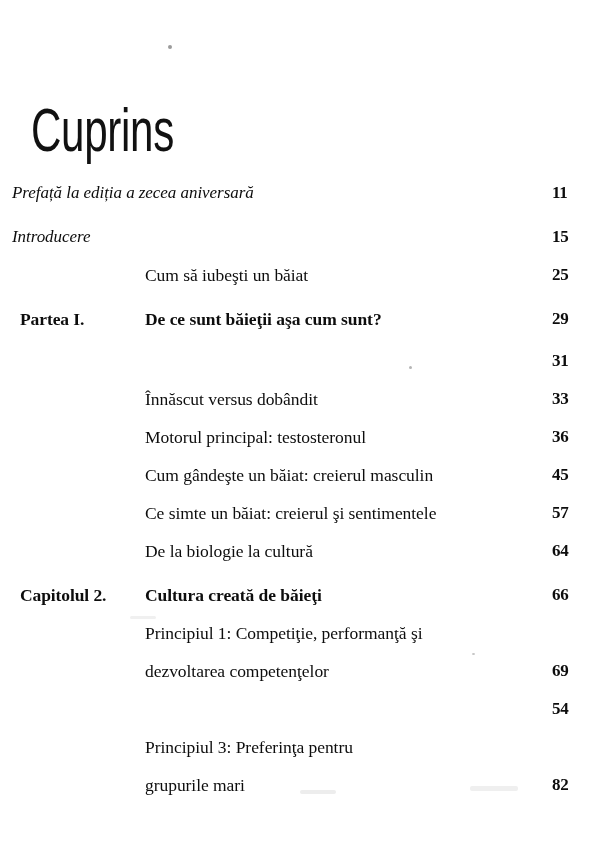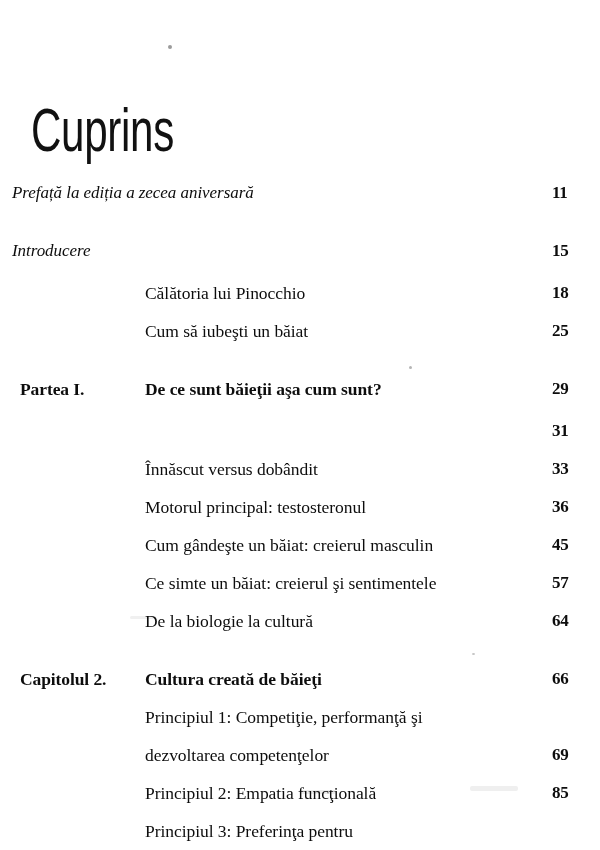--- a/index.html
+++ b/index.html
@@ -122,21 +122,21 @@
     font-weight: 700;
   }
 
   
   .toc-row.sub .text {
     font-weight: 400;
   }
   .toc-row.sub .page-num {
     font-weight: 700;
   }
-  .gap-md { margin-top: 20px; }
+  .gap-md { margin-top: 6px; }
   .gap-sm { margin-top: 4px; }
 </style>
 </head>
 <body>
 
 <div class="page">
 
   <span class="speck s1"></span>
   <span class="speck s2"></span>
   <span class="speck s3"></span>
@@ -150,25 +150,20 @@
       <div class="toc-row front">
         <span class="label"></span>
         <span class="text">Prefață la ediția a zecea aniversară</span>
         <span class="page-num">11</span>
       </div>
       <div class="toc-row front gap-md">
         <span class="label"></span>
         <span class="text">Introducere</span>
         <span class="page-num">15</span>
       </div>
-      <div class="toc-row sub gap-sm">
-        <span class="label"></span>
-        <span class="text">Călătoria lui Pinocchio</span>
-        <span class="page-num">18</span>
-      </div>
       <div class="toc-row sub">
         <span class="label"></span>
         <span class="text">Cum să iubeşti un băiat</span>
         <span class="page-num">25</span>
       </div>
       <div class="toc-row part gap-md">
         <span class="label">Partea I.</span>
         <span class="text">De ce sunt băieţii aşa cum sunt?</span>
         <span class="page-num">29</span>
       </div>
@@ -210,22 +205,21 @@
         <span class="text">Principiul 1: Competiţie, performanţă şi</span>
         <span class="page-num"></span>
       </div>
       <div class="toc-row sub">
         <span class="label"></span>
         <span class="text">dezvoltarea competenţelor</span>
         <span class="page-num">69</span>
       </div>
       <div class="toc-row sub">
         <span class="label"></span>
-        <span class="text">Principiul 2: Empatia funcţională</span>
-        <span class="page-num">85</span>
+        <span class="page-num">54</span>
       </div>
       <div class="toc-row sub">
         <span class="label"></span>
         <span class="text">Principiul 3: Preferinţa pentru</span>
         <span class="page-num"></span>
       </div>
       <div class="toc-row sub">
         <span class="label"></span>
         <span class="text">grupurile mari</span>
         <span class="page-num">82</span>

